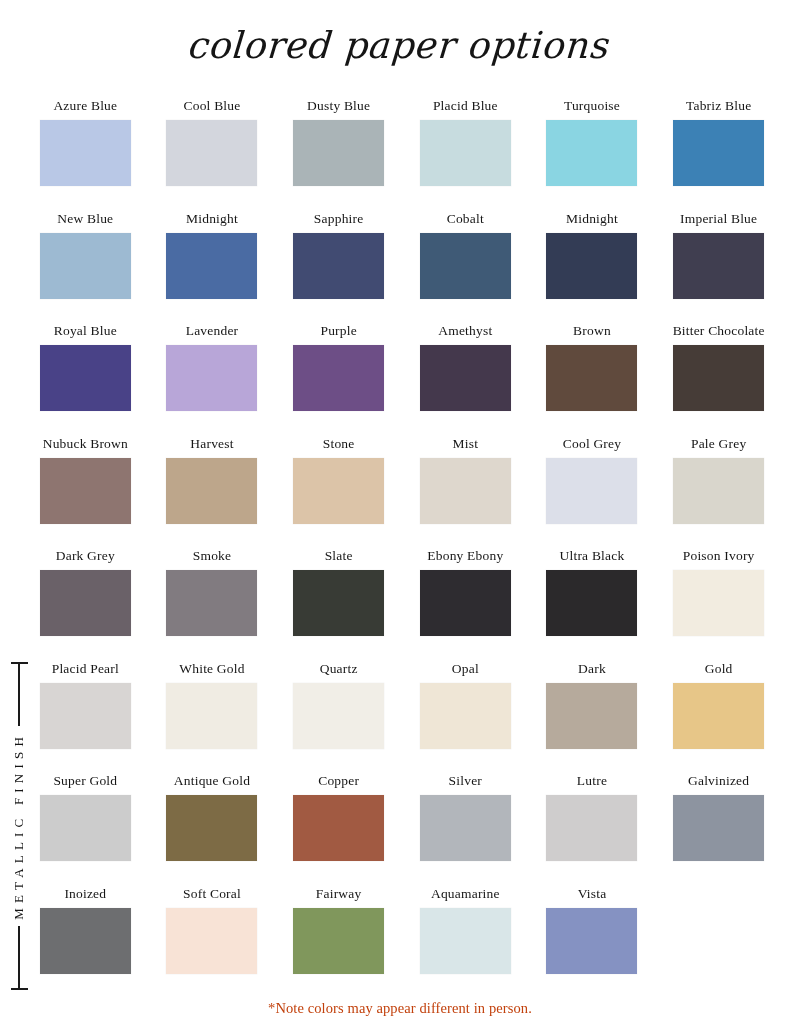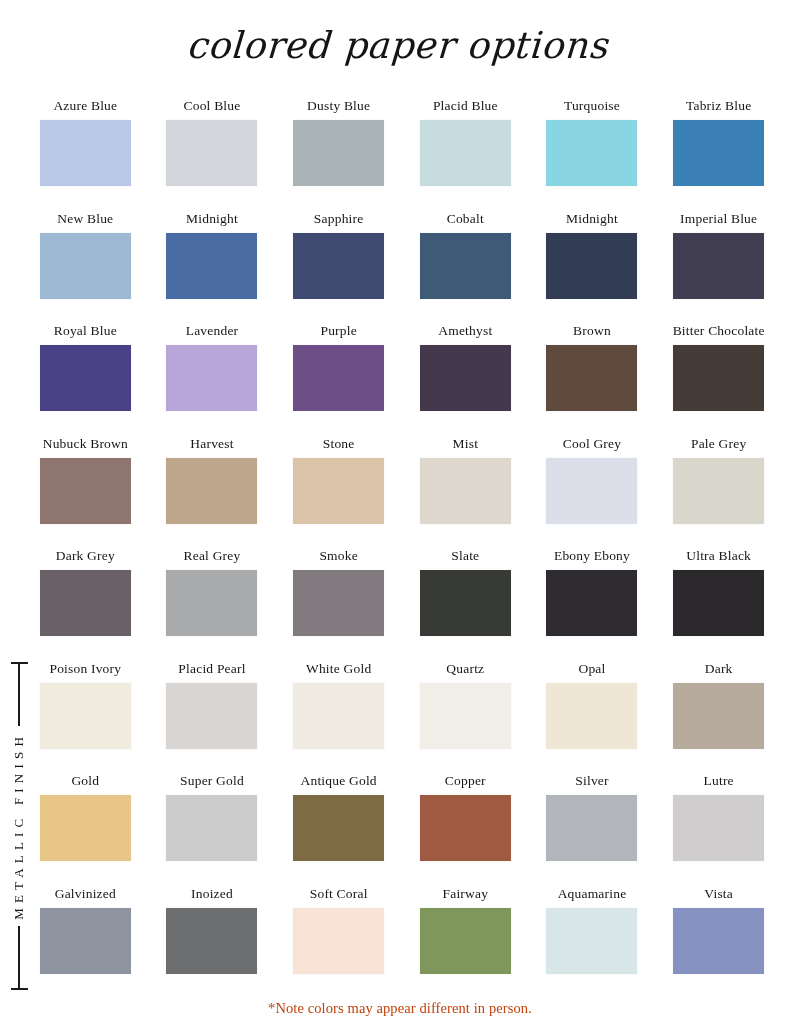--- a/index.html
+++ b/index.html
@@ -234,24 +234,20 @@
       </div>
       <div class="swatch-cell">
         <div class="swatch-label">Pale Grey</div>
         <div class="swatch-chip" style="background-color: rgb(217, 214, 204);"></div>
       </div>
       <div class="swatch-cell">
         <div class="swatch-label">Dark Grey</div>
         <div class="swatch-chip" style="background-color: rgb(106, 97, 104);"></div>
       </div>
       <div class="swatch-cell">
-        <div class="swatch-label">Real Grey</div>
-        <div class="swatch-chip" style="background-color: rgb(169, 170, 172);"></div>
-      </div>
-      <div class="swatch-cell">
         <div class="swatch-label">Smoke</div>
         <div class="swatch-chip" style="background-color: rgb(129, 123, 128);"></div>
       </div>
       <div class="swatch-cell">
         <div class="swatch-label">Slate</div>
         <div class="swatch-chip" style="background-color: rgb(56, 59, 53);"></div>
       </div>
       <div class="swatch-cell">
         <div class="swatch-label">Ebony Ebony</div>
         <div class="swatch-chip" style="background-color: rgb(46, 44, 48);"></div>

